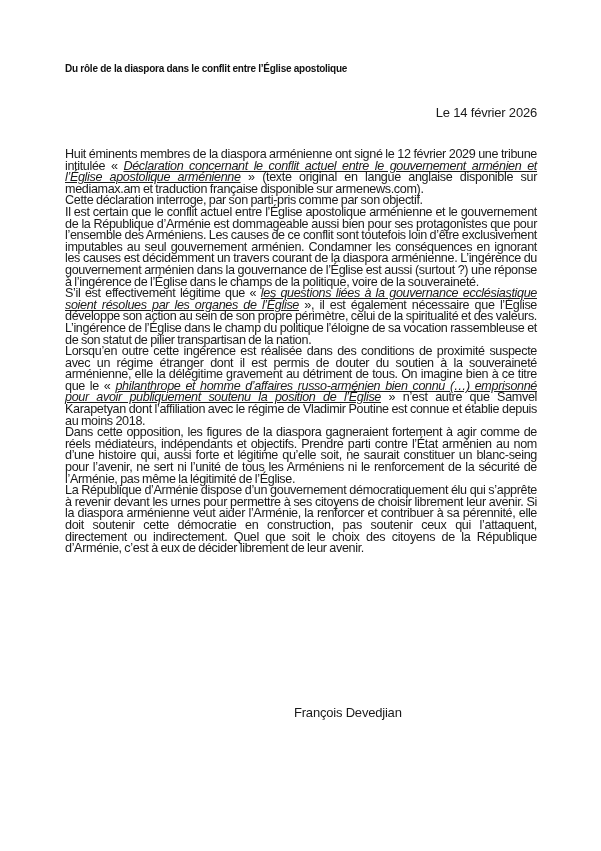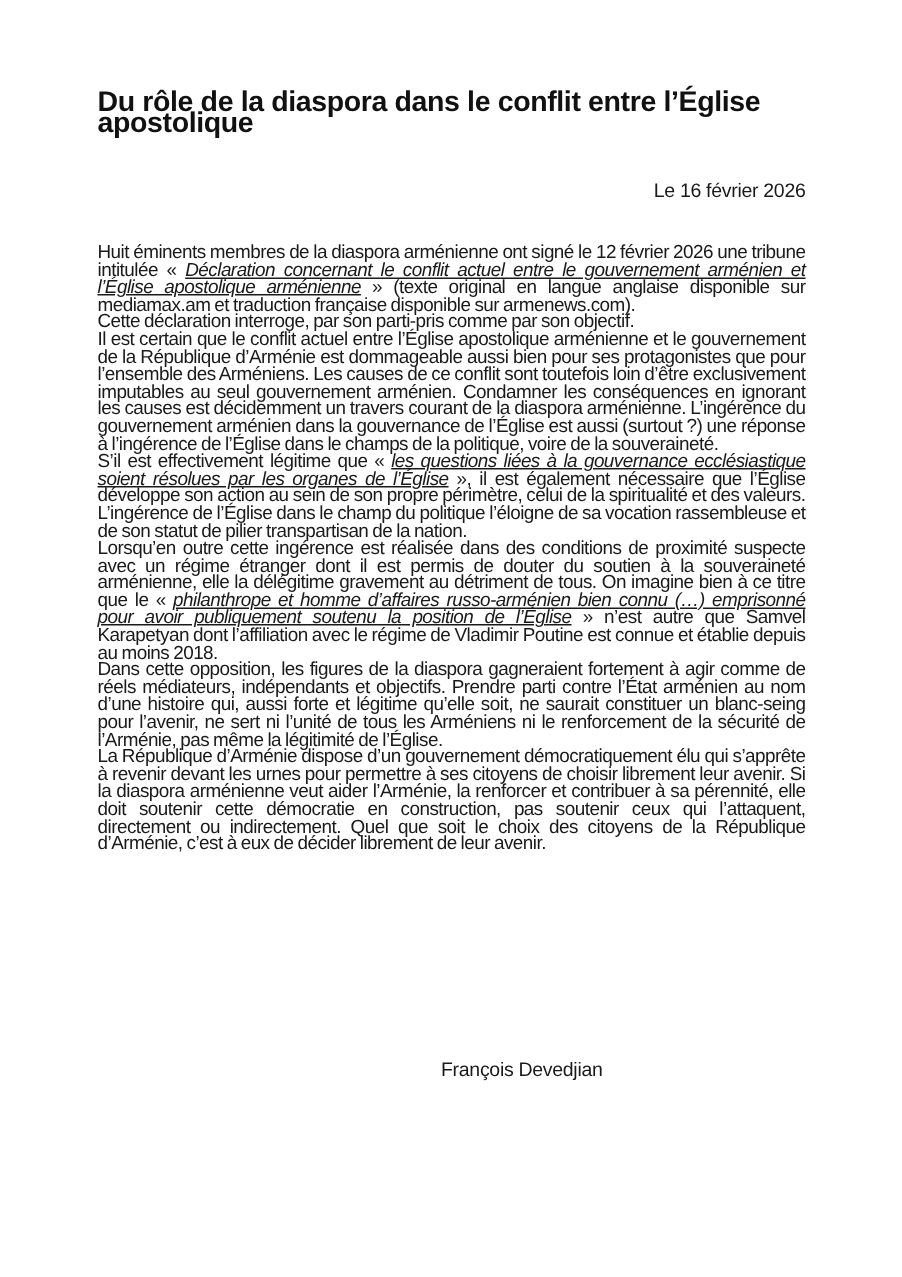--- a/index.html
+++ b/index.html
@@ -17,21 +17,21 @@
     }
     .page {
       position: absolute;
       left: 65px;
       top: 62px;
       width: 472px;
     }
     .title {
       font-family: "Liberation Sans", sans-serif;
       font-weight: bold;
-      font-size: 19px;
+      font-size: 10px;
       line-height: 14px;
       margin: 0;
       letter-spacing: -0.25px;
       color: #111;
     }
     .date {
       text-align: right;
       font-size: 13px;
       line-height: 14px;
       margin-top: 30px;
@@ -61,23 +61,23 @@
     }
   </style>
 </head>
 <body>
 
 <div class="page">
   <h1 class="title">
     <span>Du rôle de la diaspora dans le conflit entre l’Église apostolique</span><br>
   </h1>
 
-  <div class="date">Le 16 février 2026</div>
+  <div class="date">Le 14 février 2026</div>
 
-  <p class="para p1"><span>Huit éminents membres de la diaspora arménienne ont signé le 12 février 2026 une tribune intitulée « </span><em>Déclaration concernant le conflit actuel entre le gouvernement arménien et l’Église apostolique arménienne</em><span> » (texte original en langue anglaise disponible sur mediamax.am et traduction française disponible sur armenews.com).</span></p>
+  <p class="para p1"><span>Huit éminents membres de la diaspora arménienne ont signé le 12 février 2029 une tribune intitulée « </span><em>Déclaration concernant le conflit actuel entre le gouvernement arménien et l’Église apostolique arménienne</em><span> » (texte original en langue anglaise disponible sur mediamax.am et traduction française disponible sur armenews.com).</span></p>
 
   <p class="para gap">Cette déclaration interroge, par son parti-pris comme par son objectif.</p>
 
   <p class="para gap">Il est certain que le conflit actuel entre l’Église apostolique arménienne et le gouvernement de la République d’Arménie est dommageable aussi bien pour ses protagonistes que pour l’ensemble des Arméniens. Les causes de ce conflit sont toutefois loin d’être exclusivement imputables au seul gouvernement arménien. Condamner les conséquences en ignorant les causes est décidemment un travers courant de la diaspora arménienne. L’ingérence du gouvernement arménien dans la gouvernance de l’Église est aussi (surtout ?) une réponse à l’ingérence de l’Église dans le champs de la politique, voire de la souveraineté.</p>
 
   <p class="para gap"><span>S’il est effectivement légitime que « </span><em>les questions liées à la gouvernance ecclésiastique soient résolues par les organes de l’Église</em><span> », il est également nécessaire que l’Église développe son action au sein de son propre périmètre, celui de la spiritualité et des valeurs. L’ingérence de l’Église dans le champ du politique l’éloigne de sa vocation rassembleuse et de son statut de pilier transpartisan de la nation.</span></p>
 
   <p class="para gap"><span>Lorsqu’en outre cette ingérence est réalisée dans des conditions de proximité suspecte avec un régime étranger dont il est permis de douter du soutien à la souveraineté arménienne, elle la délégitime gravement au détriment de tous. On imagine bien à ce titre que le « </span><em>philanthrope et homme d’affaires russo-arménien bien connu (…) emprisonné pour avoir publiquement soutenu la position de l’Église</em><span> » n’est autre que Samvel Karapetyan dont l’affiliation avec le régime de Vladimir Poutine est connue et établie depuis au moins 2018.</span></p>
 
   <p class="para gap">Dans cette opposition, les figures de la diaspora gagneraient fortement à agir comme de réels médiateurs, indépendants et objectifs. Prendre parti contre l’État arménien au nom d’une histoire qui, aussi forte et légitime qu’elle soit, ne saurait constituer un blanc-seing pour l’avenir, ne sert ni l’unité de tous les Arméniens ni le renforcement de la sécurité de l’Arménie, pas même la légitimité de l’Église.</p>

